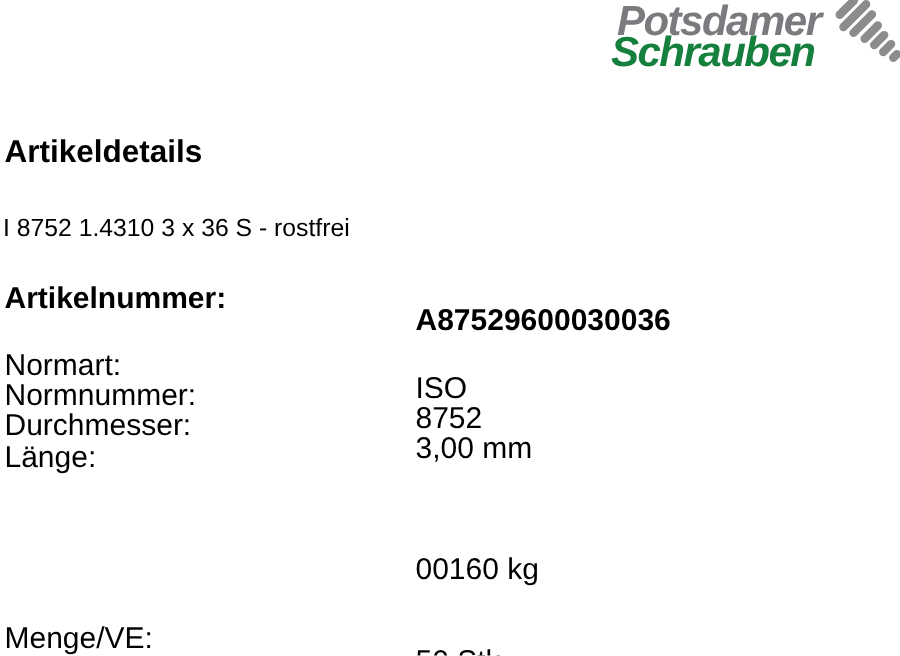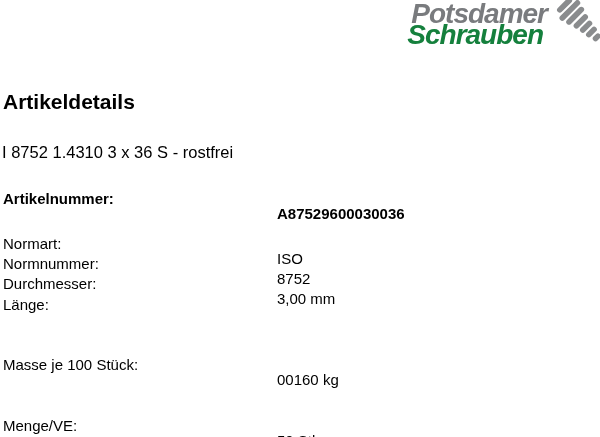--- a/index.html
+++ b/index.html
@@ -32,21 +32,21 @@
   .title {
     position: absolute; left: 3px; top: 89px;
     font-size: 21px; font-weight: 700; line-height: 26px; text-align: right;
   }
   .subtitle {
     position: absolute; left: 2px; top: 142px;
     font-size: 16.5px; font-weight: 400; line-height: 21px;
   }
 
   
-  .row { position: relative; width: 100%; line-height: 20.2px; font-size: 15px; }
+  .row { position: relative; width: 100%; line-height: 20.2px; font-size: 20px; }
   .row .lbl { position: absolute; left: 3px; white-space: nowrap; }
   .row .val { position: absolute; left: 277px; white-space: nowrap; margin-top: 15px; }
   .row-artikelnummer { position: absolute; top: 189px; font-weight: 700; }
   .block { position: absolute; left: 0; width: 100%; }
   .block .row { height: 20.2px; }
   .block .row .lbl, .block .row .val { position: absolute; top: 0; }
   .block .row + .row { margin-top: 0; }
   .block-specs { top: 234px; }
   .block-specs .row:nth-child(1) { top: 0; }
   .block-mass { top: 355px; }
@@ -94,21 +94,20 @@
       <span class="lbl">Durchmesser:</span>
       <span class="val">3,00 mm</span>
     </div>
     <div class="row">
       <span class="lbl">Länge:</span>
     </div>
   </div>
 
   <div class="block block-mass">
     <div class="row">
-      <span class="lbl">Masse je 100 Stück:</span>
       <span class="val">00160 kg</span>
     </div>
   </div>
 
   <div class="block block-pack">
     <div class="row">
       <span class="lbl">Menge/VE:</span>
       <span class="val">50 Stk.</span>
     </div>
   </div>

